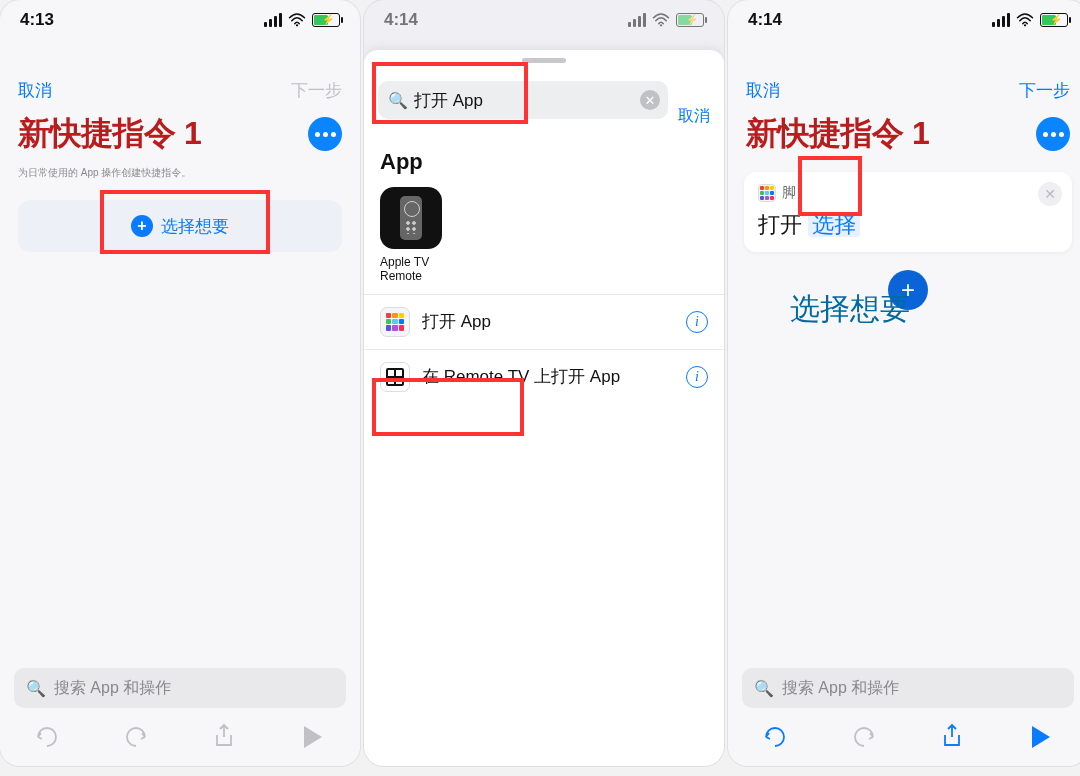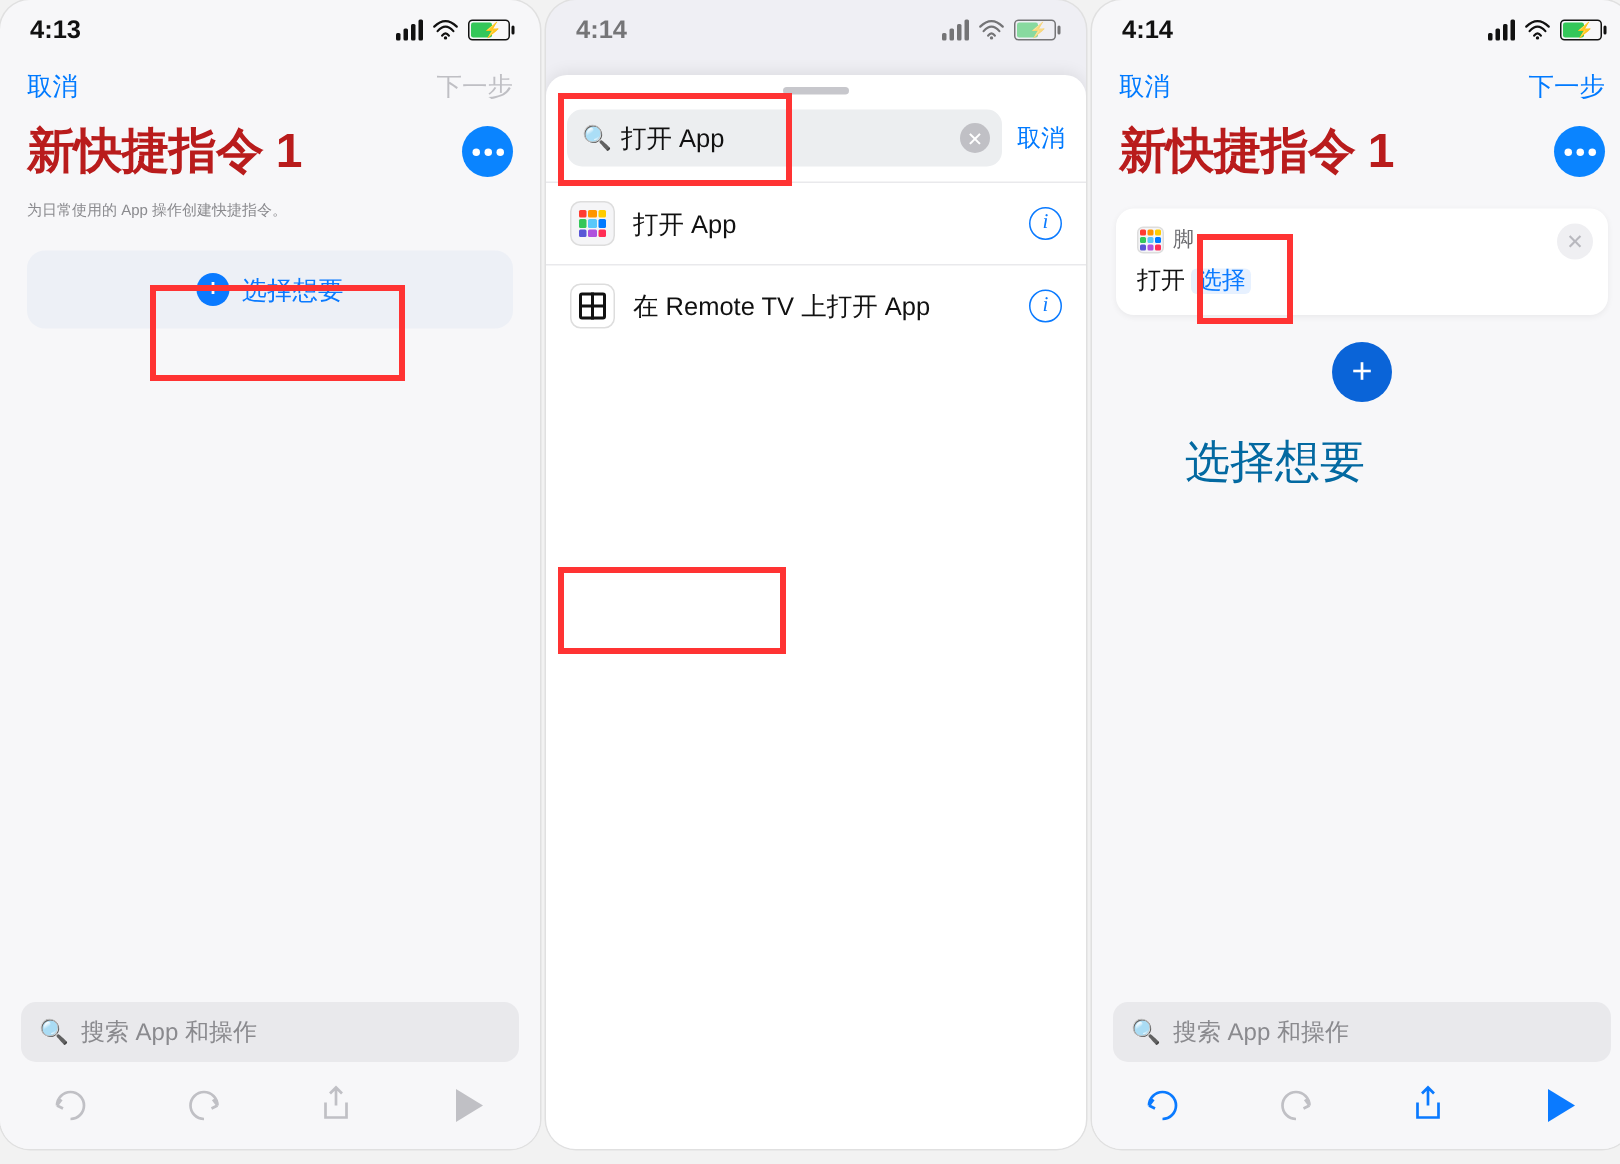--- a/index.html
+++ b/index.html
@@ -31,21 +31,21 @@
   .sig span:nth-child(3){height:11px}.sig span:nth-child(4){height:14px}
   .wifi{ width:18px;height:14px; }
   .batt {
     width:28px;height:14px;border:1.5px solid #111;border-radius:3px;position:relative;
   }
   .batt::after{content:"";position:absolute;right:-4px;top:3px;width:2.5px;height:6px;background:#111;border-radius:1px;}
   .batt .fill{position:absolute;left:1px;top:1px;bottom:1px;width:55%;background:#34c759;border-radius:1.5px;}
   .batt .bolt{position:absolute;left:9px;top:0;font-size:10px;color:#111;}
   
   .navrow{ display:flex; justify-content:space-between; padding:6px 18px 4px; font-size:17px;}
-  .navlink{ color:#007aff; }
+  .navlink{ color:#007aff;margin-top:33px; }
   .navlink.dim{ color:#bfbfc4; }
   
   .titlerow{ display:flex; align-items:center; justify-content:space-between; padding:6px 18px 4px;}
   .bigtitle{ font-size:32px; font-weight:800; color:#b91c1c; letter-spacing:-0.5px;}
   .more-btn{
     width:34px;height:34px;border-radius:50%;background:#0a84ff;display:flex;align-items:center;justify-content:center;gap:3px;
   }
   .more-btn span{width:5px;height:5px;background:#fff;border-radius:50%;}
   .subtitle{ color:#8a8a8e; font-size:10px; padding:6px 18px 10px; }
   
@@ -102,21 +102,21 @@
   .sq-ic.tv .f::before,.sq-ic.tv .f::after{content:"";position:absolute;background:#111;}
   .sq-ic.tv .f::before{left:6px;top:-2px;bottom:-2px;width:2px;}
   .sq-ic.tv .f::after{top:6px;left:-2px;right:-2px;height:2px;}
   
   .actioncard{
     margin:12px 16px;background:#fff;border-radius:12px;padding:12px 14px;box-shadow:0 1px 4px rgba(0,0,0,0.06);position:relative;
   }
   .actioncard .hdr{display:flex;align-items:center;gap:6px;font-size:14px;color:#6c6c70;margin-bottom:8px;}
   .actioncard .hdr .mini{width:18px;height:18px;border-radius:4px;background:#f5f5f7;border:1px solid #ddd;display:grid;grid-template-columns:repeat(3,1fr);grid-template-rows:repeat(3,1fr);gap:0.5px;padding:1px;}
   .actioncard .hdr .mini span{border-radius:1px;}
-  .actioncard .body{font-size:16px;color:#111;}
+  .actioncard .body{font-size:22px;color:#111;}
   .actioncard .body .sel{background:#e7f1ff;color:#0a7aff;border-radius:4px;padding:0 4px;}
   .actioncard .close{position:absolute;right:10px;top:10px;width:24px;height:24px;border-radius:50%;background:#efeff2;display:flex;align-items:center;justify-content:center;color:#b8b8be;font-size:14px;}
   .fab{
     width:40px;height:40px;border-radius:50%;background:#0a64d8;margin:18px auto 0;display:flex;align-items:center;justify-content:center;color:#fff;font-size:24px;font-weight:300;
   }
   
   .redbox{position:absolute;border:4px solid #f33;pointer-events:none;z-index:50;}
   .redtxt{position:absolute;color:#0369a1;font-family:"KaiTi","STKaiti",serif;font-size:30px;line-height:1.4;z-index:50;font-weight:500;}
 </style>
 </head>
@@ -215,20 +215,28 @@
     <div class="grabber"></div>
     <div class="srow">
       <div class="sfield">
         <span class="mag">🔍</span>
         <span>打开 App</span>
         <span class="clear">✕</span>
       </div>
       <span class="navlink">取消</span>
     </div>
 
+    <div class="sectH">App</div>
+    <div class="apptile">
+      <div class="iconbox">
+          <div class="remote"></div>
+        </div>
+      <div class="lab">Apple TV</div>
+      <div class="lab">Remote</div>
+    </div>
 
 
     <div class="listrow">
       <div class="sq-ic grid">
         <div class="g">
             <span style="background: rgb(255, 59, 48);"></span>
             <span style="background: rgb(255, 149, 0);"></span>
             <span style="background: rgb(255, 204, 0);"></span>
             <span style="background: rgb(52, 199, 89);"></span>
             <span style="background: rgb(90, 200, 250);"></span>

